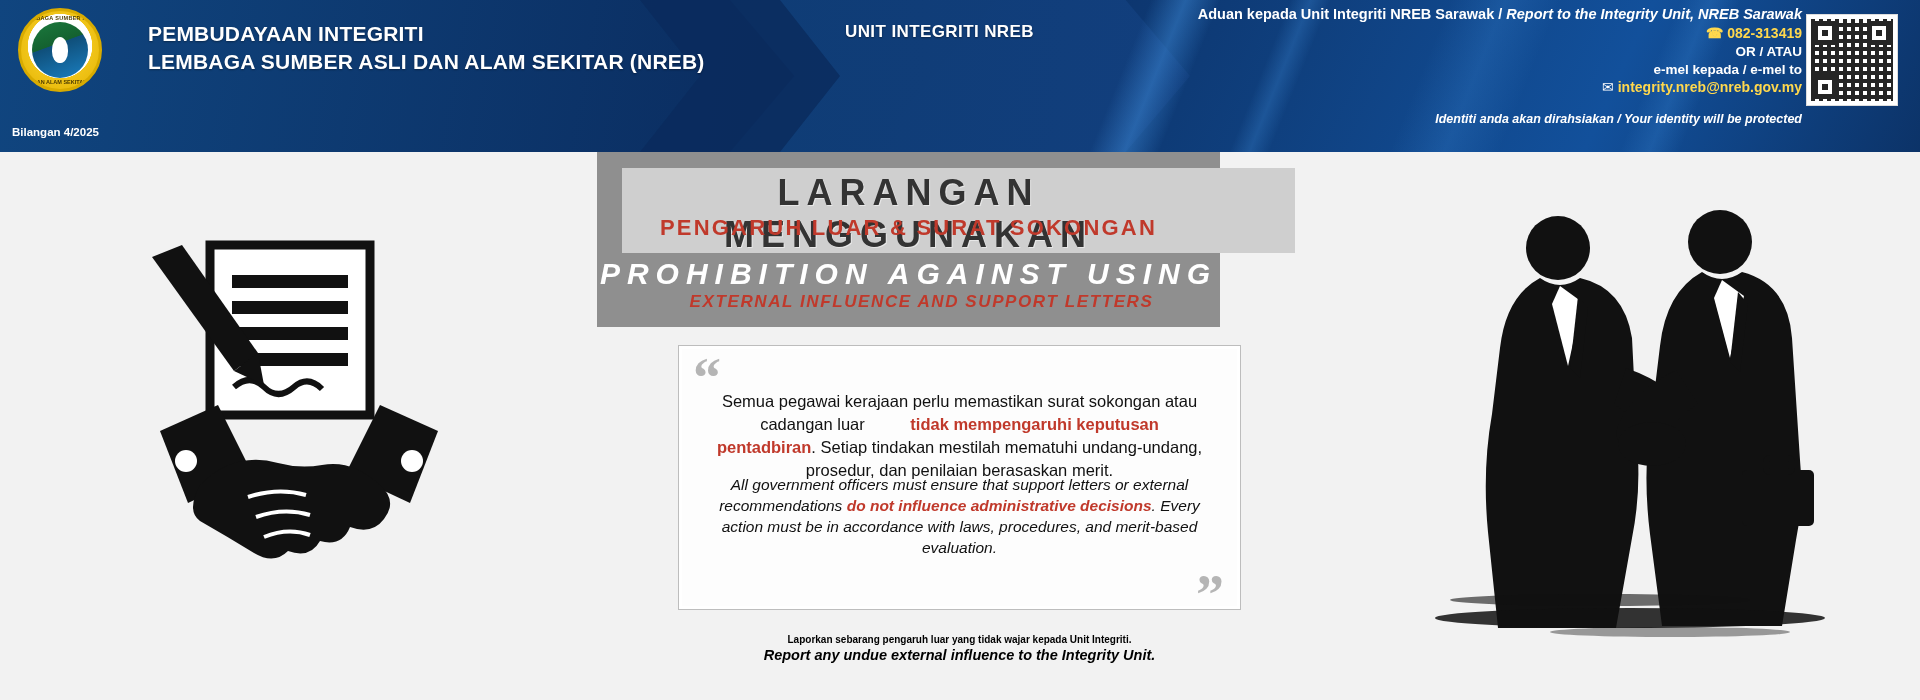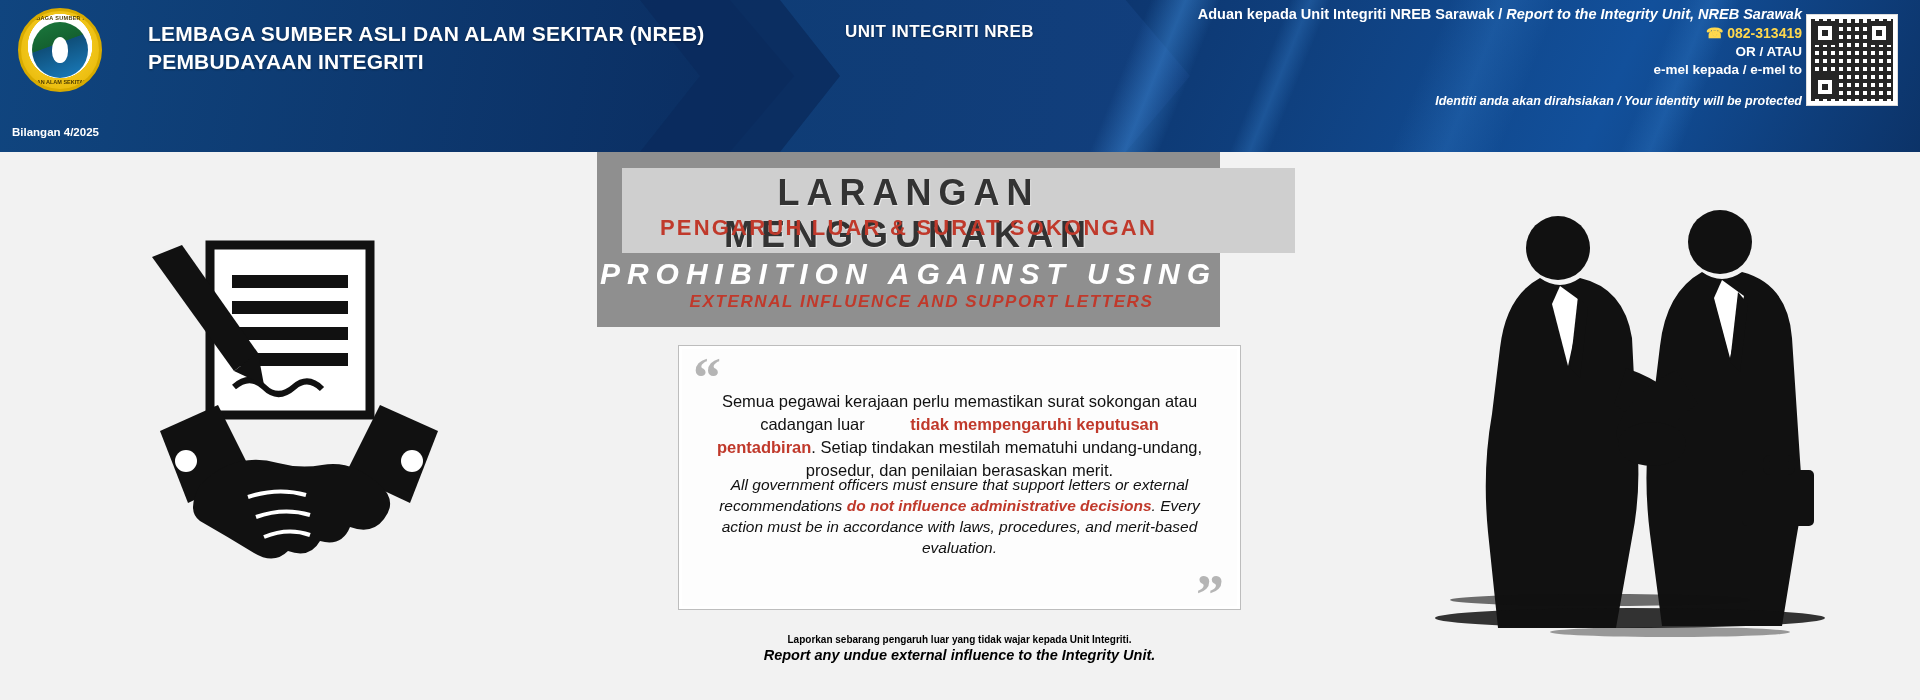--- a/index.html
+++ b/index.html
@@ -314,38 +314,42 @@
   <div class="hdr-streak s3"></div>
   <div class="hdr-streak s4"></div>
 
   <div class="logo">
     <div class="logo-top-text">LEMBAGA SUMBER ASLI</div>
     <div class="logo-inner"></div>
     <div class="logo-bot-text">DAN ALAM SEKITAR</div>
   </div>
 
   <div class="hdr-title">
+    <div>PEMBUDAYAAN INTEGRITI</div>
     <div>LEMBAGA SUMBER ASLI DAN ALAM SEKITAR (NREB)</div>
-    <div>PEMBUDAYAAN INTEGRITI</div>
   </div>
 
   <div class="bilangan">Bilangan 4/2025</div>
 
   <div class="unit-integriti">UNIT INTEGRITI NREB</div>
 
   <div class="report-block">
     <div class="report-line1">
       <span>Aduan kepada Unit Integriti NREB Sarawak</span><span> / </span><i>Report to the Integrity Unit, NREB Sarawak</i>
     </div>
     <div class="phone-line">
       <span>☎</span>
       <span>082-313419</span>
     </div>
     <div class="or-line">OR / ATAU</div>
     <div class="email-label">e-mel kepada / e-mel to</div>
+    <div class="email-line">
+      <span class="env">✉</span>
+      <span>integrity.nreb@nreb.gov.my</span>
+    </div>
     <div class="identity-line">Identiti anda akan dirahsiakan / Your identity will be protected</div>
   </div>
 
   <div class="qr">
     <div class="qr-grid">
       <div class="qr-eye tl"></div>
       <div class="qr-eye tr"></div>
       <div class="qr-eye bl"></div>
     </div>
   </div>

